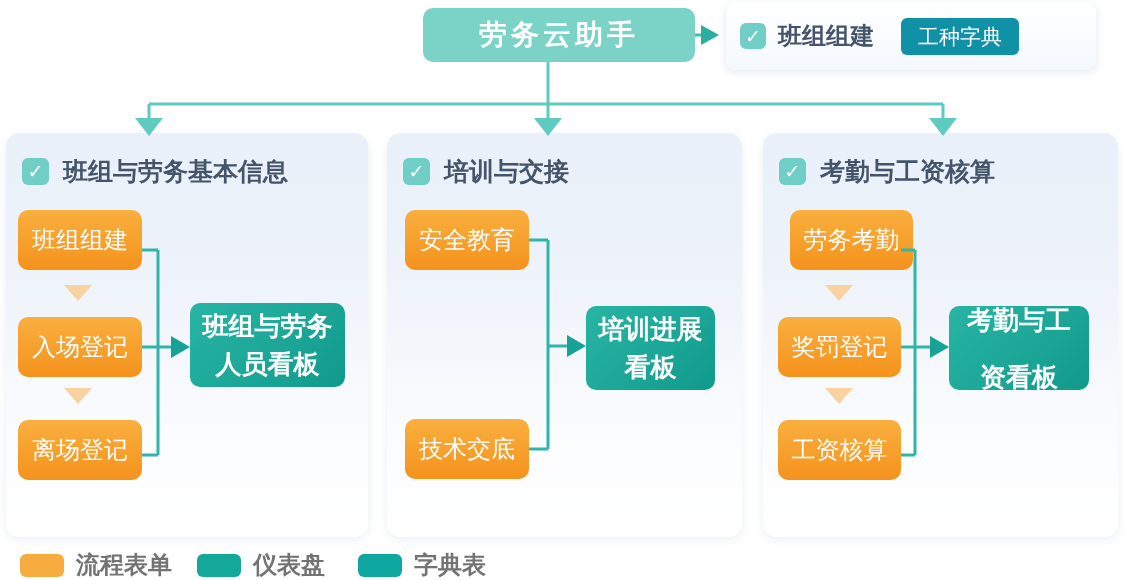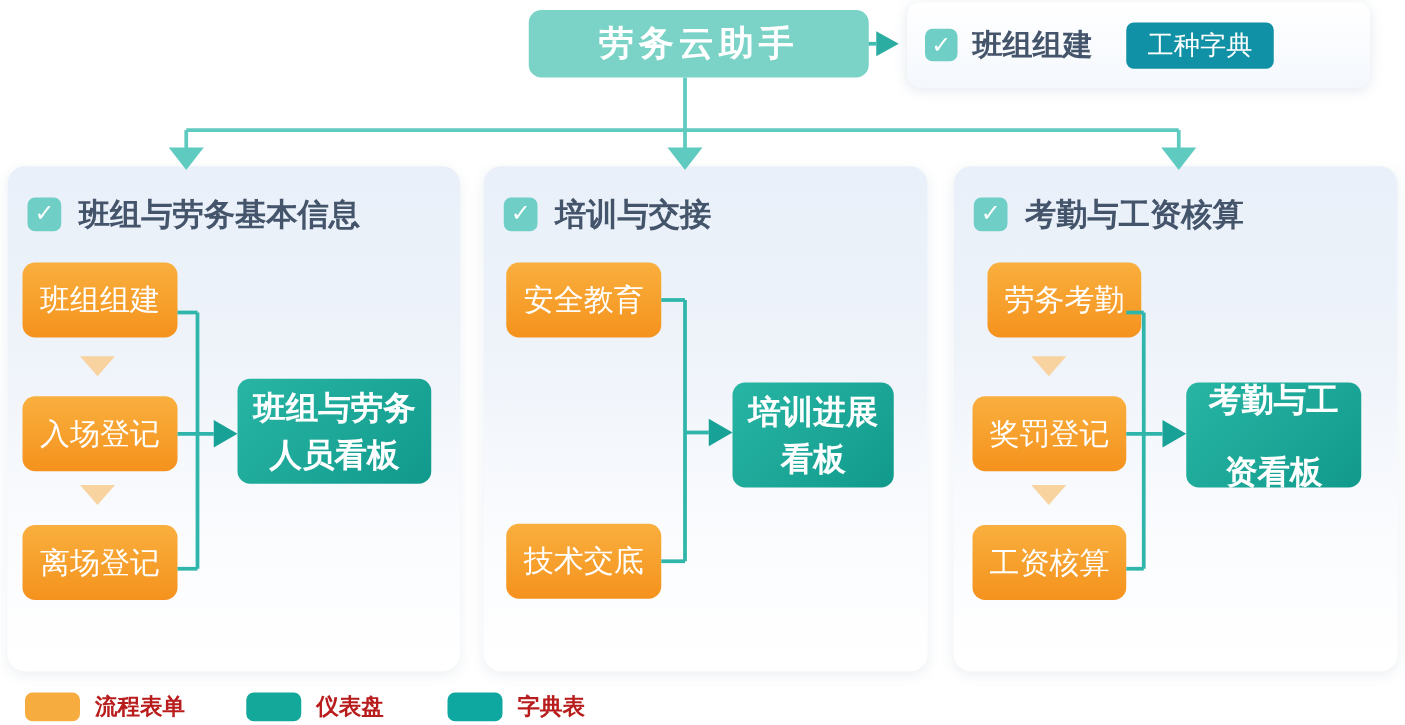--- a/index.html
+++ b/index.html
@@ -46,21 +46,21 @@
     background:linear-gradient(135deg,#28B5A4 0%,#119A8C 100%);
     display:flex;flex-direction:column;align-items:center;justify-content:center;
     line-height:38px;z-index:10;text-align:left;}
 
   
   .overlay{position:absolute;left:0;top:0;width:1124px;height:580px;z-index:5;pointer-events:none;}
 
   
   .legend-item{position:absolute;top:551px;height:28px;display:flex;align-items:center;gap:12px;}
   .legend-swatch{width:44px;height:23px;border-radius:6px;flex:0 0 auto;}
-  .legend-label{font-size:18px;font-weight:bold;color:#b91c1c;white-space:nowrap;}
+  .legend-label{font-size:24px;font-weight:bold;color:#737373;white-space:nowrap;}
 </style>
 </head>
 <body>
 
 <div class="canvas">
 
   <div class="root-box">劳务云助手</div>
 
   <div class="basic-card">
     <span class="checkbox">✓</span>

